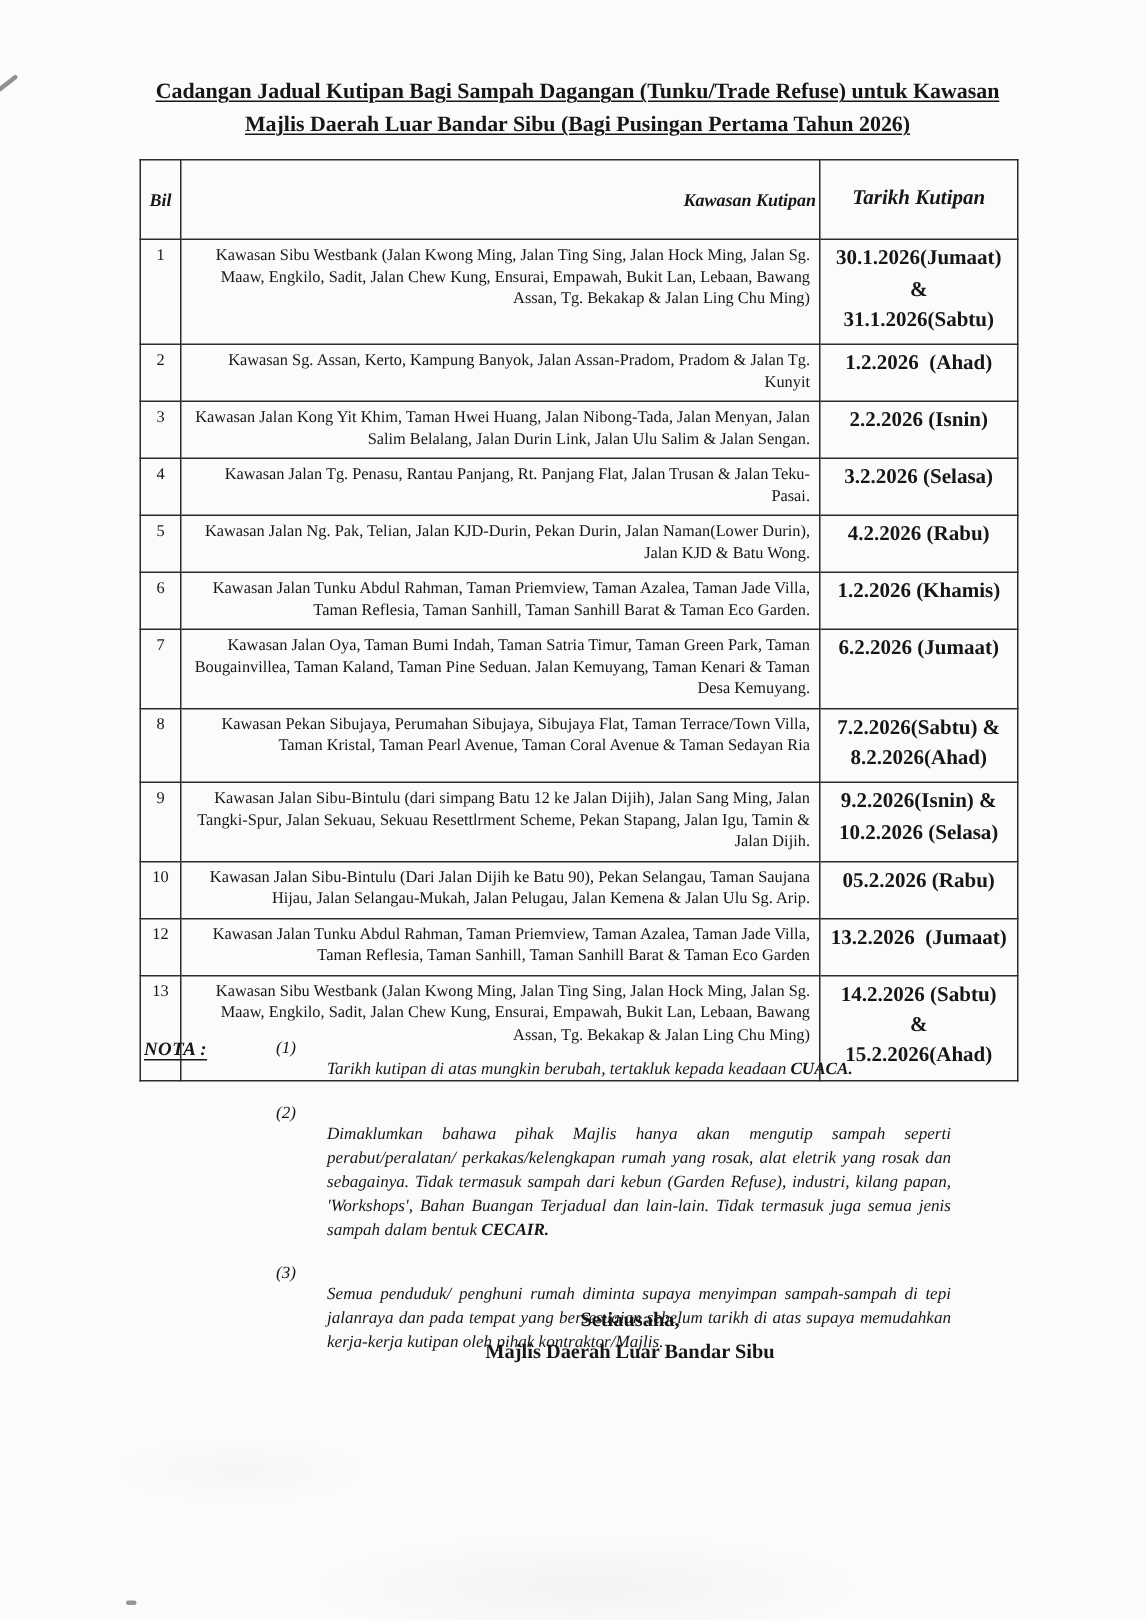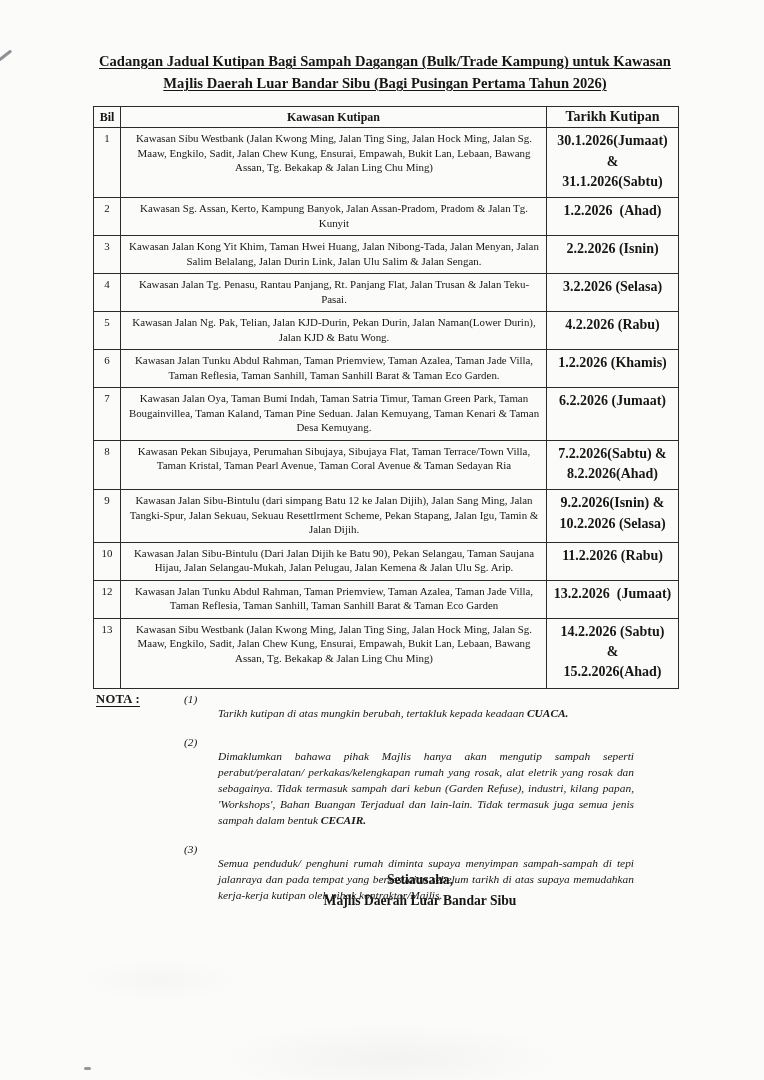--- a/index.html
+++ b/index.html
@@ -15,50 +15,50 @@
     font-family:"Liberation Serif", serif; color:var(--ink);
   }
   .title {
     position:absolute; top:51px; left:77px; width:616px;
     text-align:center; font-weight:bold; font-size:14.6px; line-height:1.5;
   }
   .title .u { text-decoration:underline; text-decoration-thickness:1.4px; text-underline-offset:2px; }
   .table-wrap { position:absolute; top:106px; left:93px; width:586px; }
   table { border-collapse:collapse; width:100%; }
   th,td { border:1.5px solid var(--line); }
-  th { font-size:12px; font-weight:bold; padding:0 2px; text-align:center; }
+  th { font-size:12px; font-weight:bold; padding:16px 2px; text-align:center;font-style:italic; }
   td { font-size:10.9px; padding:3px 6px 5px 7px; vertical-align:top; line-height:1.33; }
   .col-bil { width:27px; text-align:center; padding-left:2px; padding-right:2px; }
-  .col-kawasan { text-align:center; }
+  .col-kawasan { text-align:right; }
   .col-tarikh {
     width:132px; text-align:center; font-weight:bold; font-size:14px;
     white-space:pre-line; line-height:1.45; padding-left:3px; padding-right:3px;
   }
   .nota-label {
     position:absolute; top:692px; left:96px;
-    font-weight:bold; font-size:12.6px;
+    font-weight:bold; font-style:italic; font-size:12.6px;
     text-decoration:underline; text-underline-offset:3px; letter-spacing:.3px;
   }
   .nota-items { position:absolute; top:692px; left:184px; width:450px; }
   .note-item { display:flex; font-style:italic; font-size:11.4px; line-height:1.4; margin-bottom:13px; }
   .note-num { width:34px; flex:none; }
   .note-text { flex:1; text-align:justify;margin-top:14px; }
   .b { font-weight:bold; }
   .signature { position:absolute; top:869px; left:240px; width:360px; text-align:center; font-weight:bold; font-size:13.6px; line-height:1.55; }
   .mark-topleft { position:absolute; top:54px; left:-3px; width:16px; height:3px; background:#6a6f74; transform:rotate(-38deg); border-radius:2px; opacity:.75; }
   .mark-bottomleft { position:absolute; top:1067px; left:84px; width:7px; height:3px; background:#5c6166; border-radius:2px; opacity:.65; }
 </style>
 </head>
 <body>
 
 <div class="page">
   <div class="mark-topleft"></div>
 
   <div class="title">
-    <div><span class="u">Cadangan Jadual Kutipan Bagi Sampah Dagangan (Bulk/Trade Kampung) untuk Kawasan</span></div>
+    <div><span class="u">Cadangan Jadual Kutipan Bagi Sampah Dagangan (Tunku/Trade Refuse) untuk Kawasan</span></div>
     <div><span class="u">Majlis Daerah Luar Bandar Sibu (Bagi Pusingan Pertama Tahun 2026)</span></div>
   </div>
 
   <div class="table-wrap">
     <table>
       <thead>
         <tr>
           <th class="col-bil">Bil</th>
           <th class="col-kawasan">Kawasan Kutipan</th>
           <th class="col-tarikh">Tarikh Kutipan</th>
@@ -110,21 +110,21 @@
           </tr>
           <tr>
             <td class="col-bil">9</td>
             <td class="col-kawasan">Kawasan Jalan Sibu-Bintulu (dari simpang Batu 12 ke Jalan Dijih), Jalan Sang Ming, Jalan Tangki-Spur, Jalan Sekuau, Sekuau Resettlrment Scheme, Pekan Stapang, Jalan Igu, Tamin &amp; Jalan Dijih.</td>
             <td class="col-tarikh">9.2.2026(Isnin) &amp;
 10.2.2026 (Selasa)</td>
           </tr>
           <tr>
             <td class="col-bil">10</td>
             <td class="col-kawasan">Kawasan Jalan Sibu-Bintulu (Dari Jalan Dijih ke Batu 90), Pekan Selangau, Taman Saujana Hijau, Jalan Selangau-Mukah, Jalan Pelugau, Jalan Kemena &amp; Jalan Ulu Sg. Arip.</td>
-            <td class="col-tarikh">11.2.2026 (Rabu)</td>
+            <td class="col-tarikh">05.2.2026 (Rabu)</td>
           </tr>
           <tr>
             <td class="col-bil">12</td>
             <td class="col-kawasan">Kawasan Jalan Tunku Abdul Rahman, Taman Priemview, Taman Azalea, Taman Jade Villa, Taman Reflesia, Taman Sanhill, Taman Sanhill Barat &amp; Taman Eco Garden</td>
             <td class="col-tarikh">13.2.2026&nbsp;&nbsp;(Jumaat)</td>
           </tr>
           <tr>
             <td class="col-bil">13</td>
             <td class="col-kawasan">Kawasan Sibu Westbank (Jalan Kwong Ming, Jalan Ting Sing, Jalan Hock Ming, Jalan Sg. Maaw, Engkilo, Sadit, Jalan Chew Kung, Ensurai, Empawah, Bukit Lan, Lebaan, Bawang Assan, Tg. Bekakap &amp; Jalan Ling Chu Ming)</td>
             <td class="col-tarikh">14.2.2026 (Sabtu)

